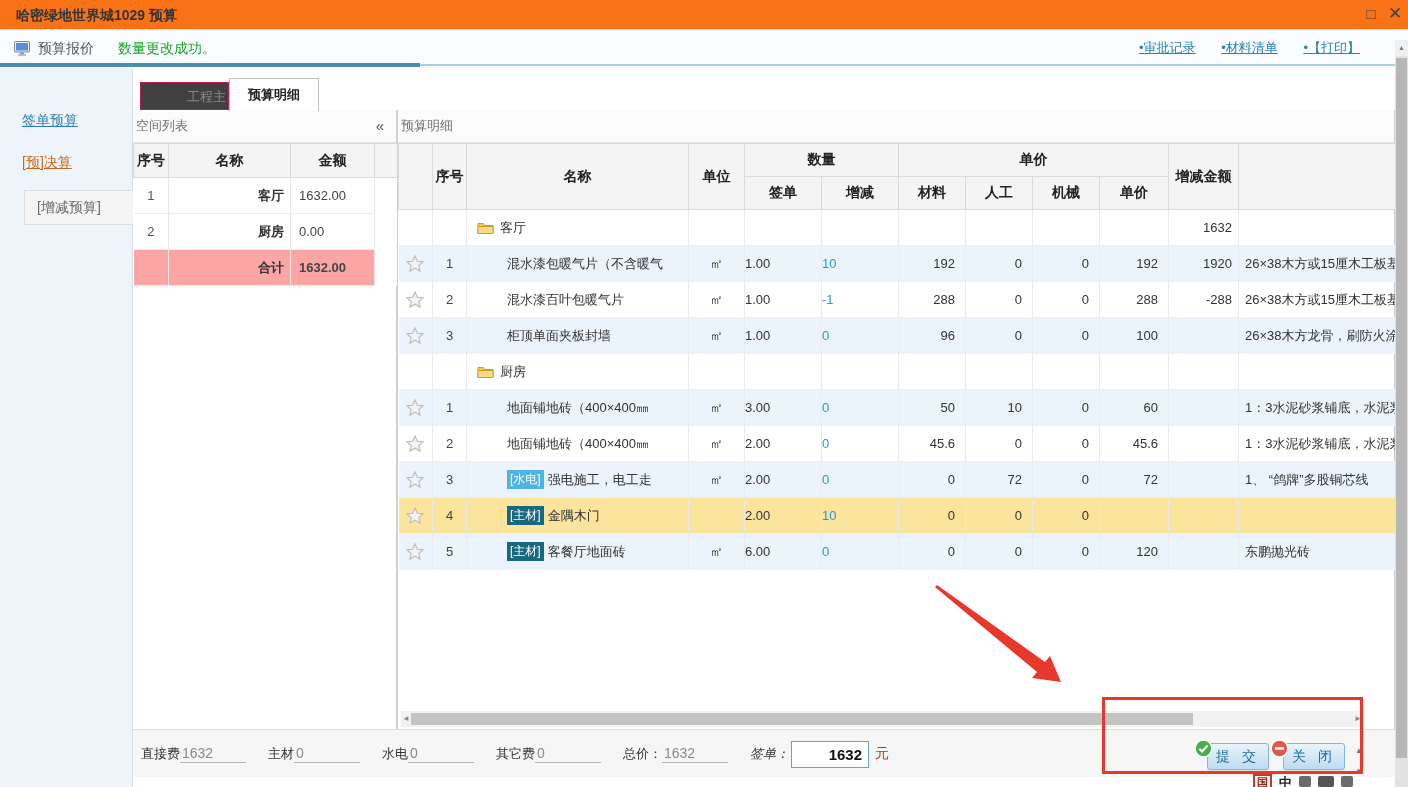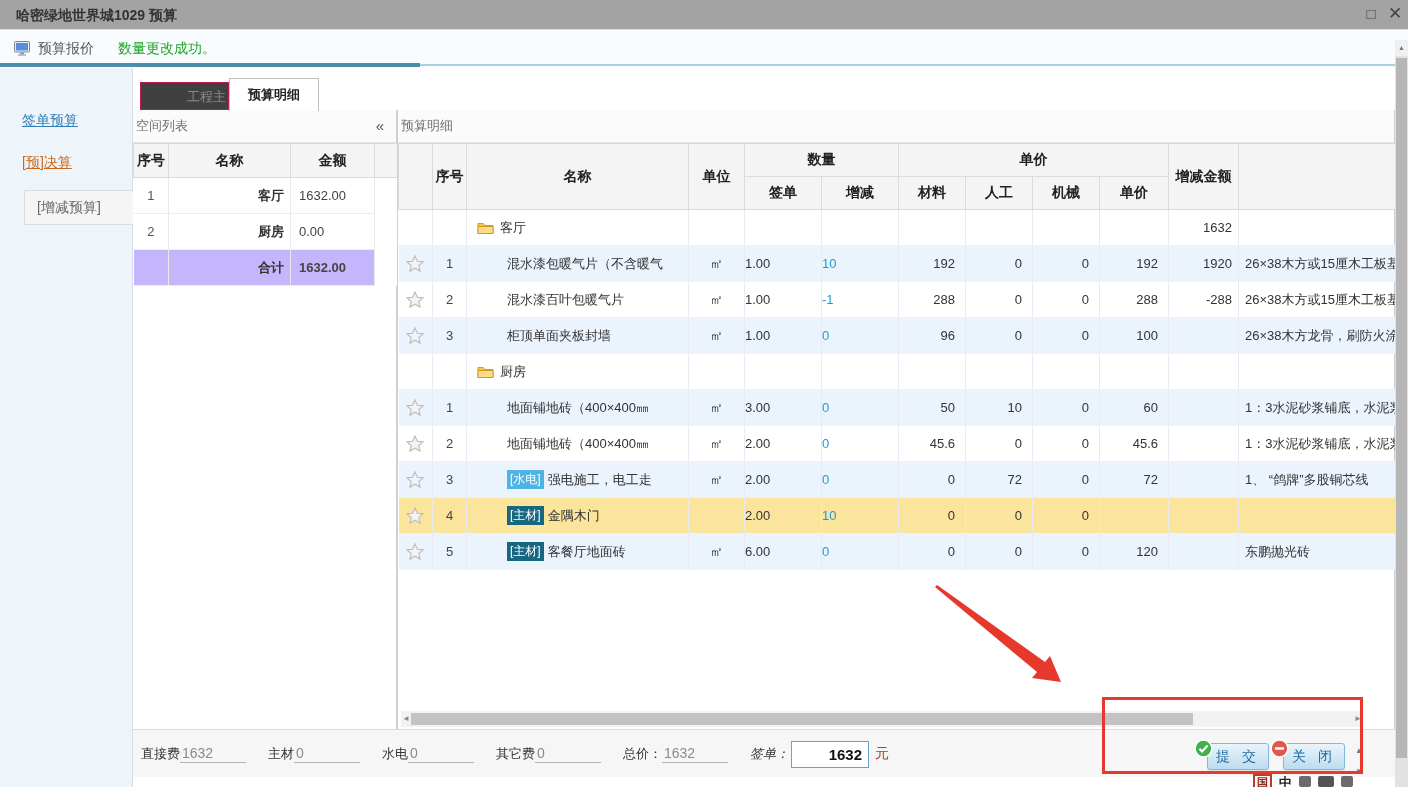--- a/index.html
+++ b/index.html
@@ -1,20 +1,20 @@
 <!DOCTYPE html>
 <html><head>
 <meta charset="utf-8">
 <style>
   * { margin:0; padding:0; box-sizing:border-box; }
   body { font-family:"Liberation Sans","DejaVu Sans",sans-serif; background:#fff; }
   #window { position:relative; width:1408px; height:787px; overflow:hidden; background:#fff; }
 
   
-  .titlebar { position:absolute; left:0; top:0; width:1408px; height:30px; background:#a3a3a3; border-bottom:1px solid #e2e0de; }
+  .titlebar { position:absolute; left:0; top:0; width:1408px; height:30px; background:#f97316; border-bottom:1px solid #e2e0de; }
   .titlebar .title { position:absolute; left:16px; top:0; line-height:30px; font-size:14px; font-weight:bold; color:#333; }
   .winbtn { position:absolute; top:3px; width:22px; height:22px; line-height:22px; text-align:center; font-size:15px; color:#444; cursor:default; }
   .winbtn.max { right:26px; }
   .winbtn.close { right:2px; font-size:17px; }
 
   
   .toolbar { position:absolute; left:0; top:30px; width:1408px; height:38px; background:#f8fcfe; }
   .toolbar .appicon { position:absolute; left:14px; top:11px; }
   .toolbar .applabel { position:absolute; left:38px; top:0; line-height:36px; font-size:14px; color:#555; }
   .toolbar .status { position:absolute; left:118px; top:0; line-height:36px; font-size:14px; color:#23a32a; }
@@ -47,21 +47,21 @@
   th { background:#f4f4f4; border:1px solid #dbdbdb; font-size:14px; font-weight:bold; color:#222; text-align:center; }
 
   
   .st { width:264px; }
   .st th { height:34px; }
   .st td { height:36px; border-right:1px solid #e9e9e9; border-bottom:1px solid #ededed; }
   .st td.c-fill { border:none; background:#fff; }
   .st .c-seq { text-align:center; color:#555; }
   .st .c-name { text-align:right; font-weight:bold; padding-right:6px; }
   .st .c-amt { text-align:left; padding-left:8px; color:#444; }
-  .st tr.total td { background:#c4b5fd; font-weight:bold; }
+  .st tr.total td { background:#fca5a5; font-weight:bold; }
   .st tr.total td.c-fill { background:#fff; }
 
   
   .dt { width:997px; }
   .dt thead th { height:33px; }
   .dt td { height:36px; border-right:1px solid #e7ebf0; border-bottom:1px solid #f1f1f1; }
   .dt tr.alt td { background:#ebf3fd; }
   .dt tr.sel td { background:#fbe49c; }
   .dt .c-star { text-align:center; }
   .dt .c-star svg { vertical-align:middle; cursor:pointer; }
@@ -129,20 +129,25 @@
     <span class="appicon">
       <svg width="16" height="15" viewBox="0 0 16 15">
           <rect x="0.5" y="0.5" width="15" height="10.5" rx="1" fill="#e6ecf2" stroke="#7b8794"></rect>
           <rect x="2" y="2" width="12" height="7.5" fill="#5b8dd9"></rect>
           <rect x="6" y="11.5" width="4" height="1.6" fill="#8a94a0"></rect>
           <rect x="4" y="13.2" width="8" height="1.6" fill="#a8b1ba"></rect>
         </svg>
     </span>
     <span class="applabel">预算报价</span>
     <span class="status">数量更改成功。</span>
+    <span class="links">
+      <a>•审批记录</a>
+      <a>•材料清单</a>
+      <a>•【打印】</a>
+    </span>
   </div>
   <div class="tbline"></div>
   <div class="tbline-dark"></div>
 
   <div class="leftnav">
     <a class="navlink blue">签单预算</a>
     <a class="navlink orange">[预]决算</a>
     <div class="navcurrent">[增减预算]</div>
   </div>
 

